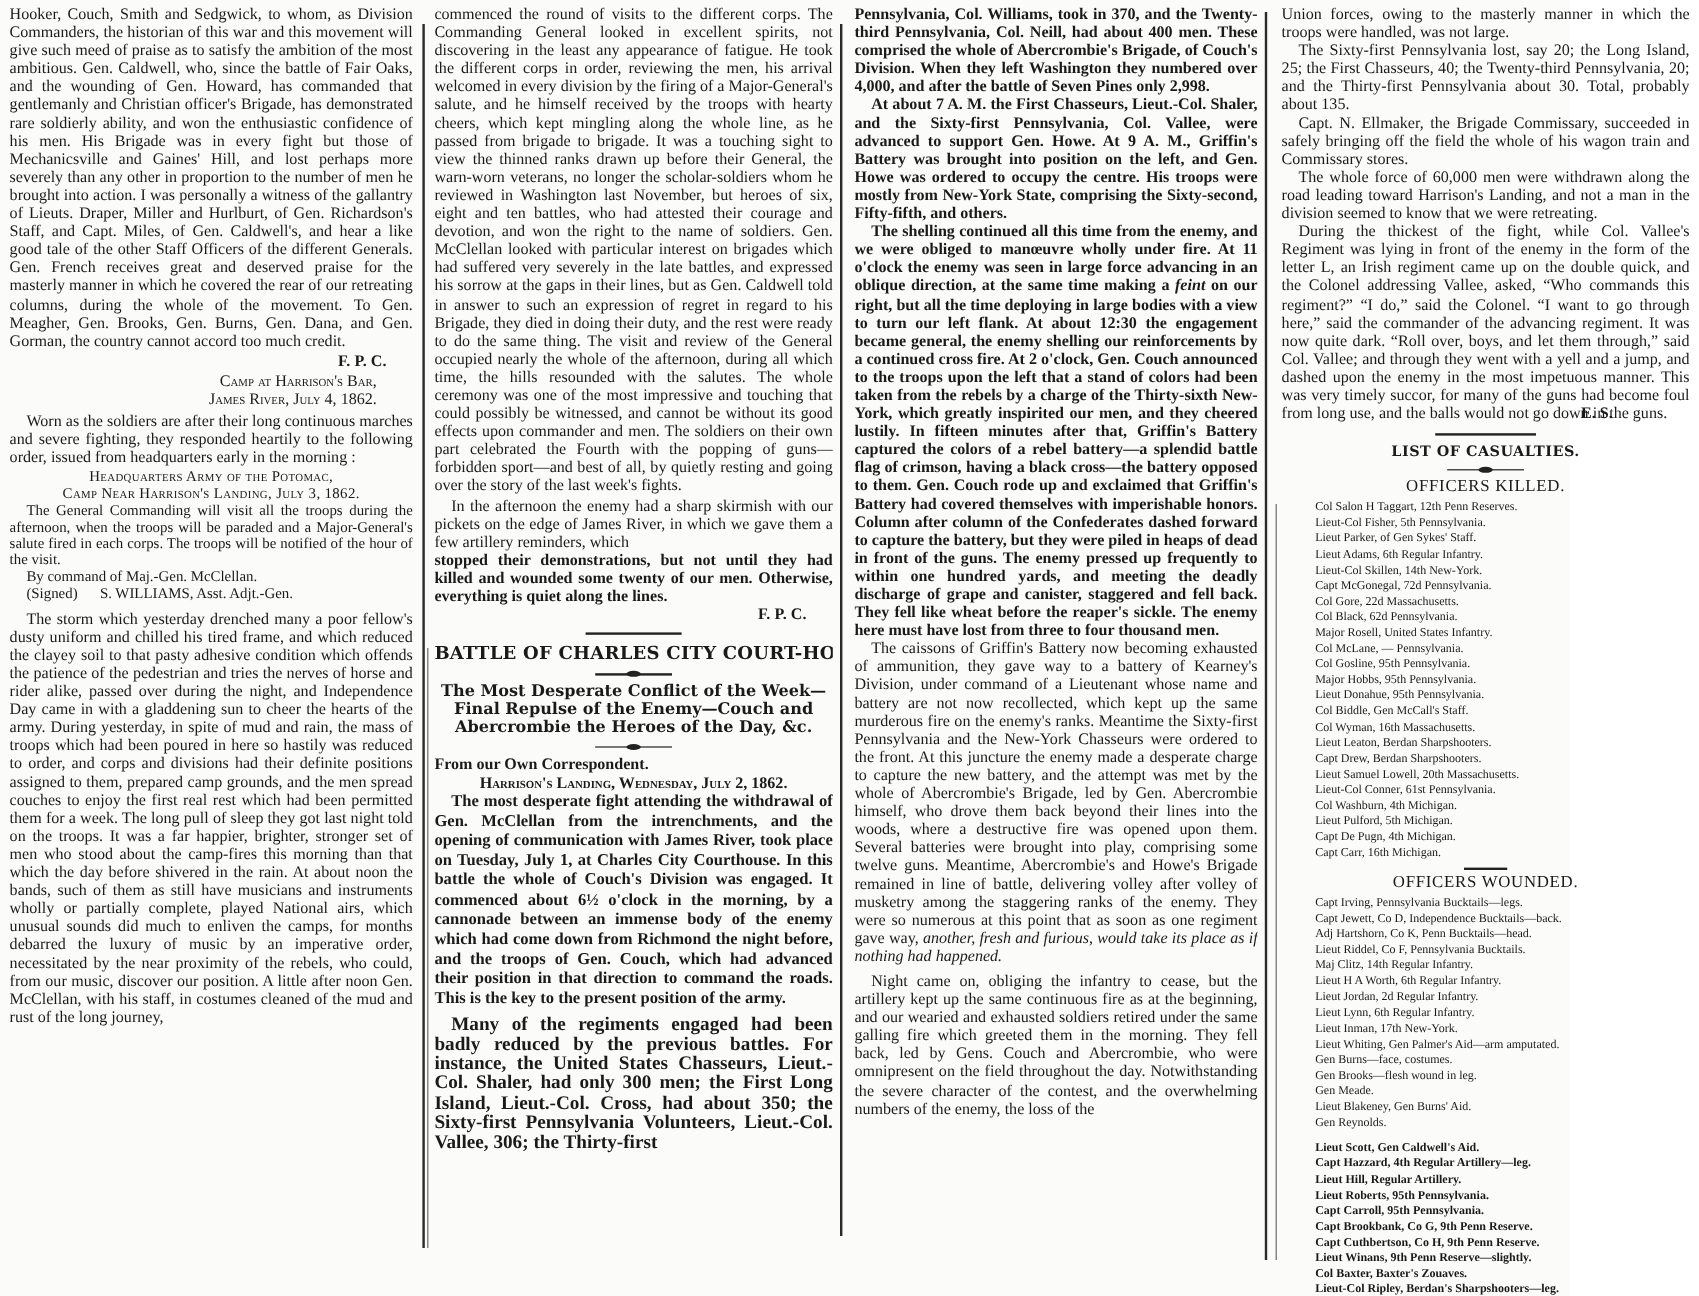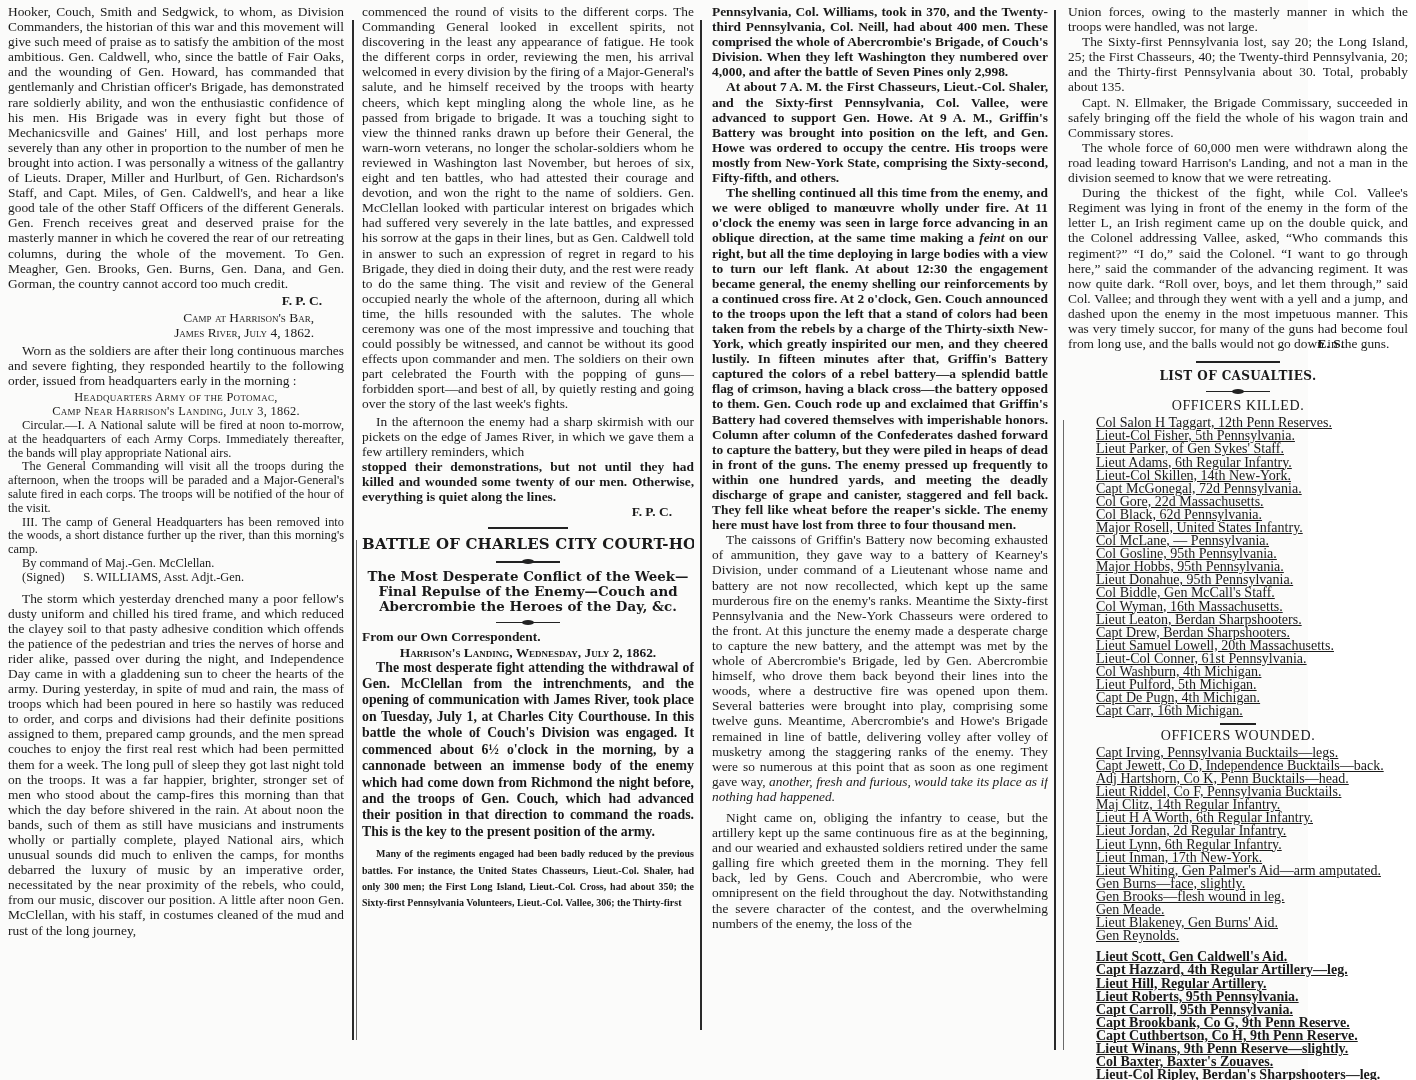--- a/index.html
+++ b/index.html
@@ -19,21 +19,21 @@
   .rule.thin { width: 1px; background: #6a6a6a; }
   .sep { width: 80px; height: 2px; background: #222; margin: 8px auto 6px auto; }
   .sep.dot { position: relative; width: 64px; height: 1.5px; }
   .sep.dot::after { content: ""; position: absolute; left: 26px; top: -2px; width: 12px; height: 5px; border-radius: 50%; background: #222; }
   .headline { font-family: "DejaVu Serif", serif; font-weight: bold; font-size: 15px; letter-spacing: 0.2px; text-align: center; white-space: nowrap; margin: 2px 0 2px 0; }
   .subhead { font-family: "DejaVu Serif", serif; font-weight: bold; font-size: 13.6px; line-height: 16px; text-align: center !important; }
   .byline { font-weight: bold; text-align: right; }
   .cas-head { font-family: "DejaVu Serif", serif; font-weight: bold; font-size: 12px; text-align: center; margin: 2px 0; letter-spacing: 0.4px; }
   .sect { text-align: center; font-size: 14px; letter-spacing: 0.6px; margin: 2px 0 2px 0; }
   .cas-list { list-style: none; margin: 0; padding: 0 0 0 28px; }
-  .cas-list li { font-size: 14px; line-height: 13.1px; white-space: nowrap; text-decoration: underline; }
+  .cas-list li { font-size: 10px; line-height: 13.1px; white-space: nowrap; }
   .cas-list.heavy li { font-weight: bold; }
   em { font-style: italic; }
 </style>
 </head>
 <body>
 
 <div class="page">
 
   <div class="rule" style="left:352px; top:20px; bottom:40px;"></div>
   <div class="rule thin" style="left:356px; top:540px; bottom:40px;"></div>
@@ -43,44 +43,42 @@
 
   <div class="col" style="left:8px; width:336px;">
     <p>Hooker, Couch, Smith and Sedgwick, to whom, as Division Commanders, the historian of this war and this movement will give such meed of praise as to satisfy the ambition of the most ambitious. Gen. Caldwell, who, since the battle of Fair Oaks, and the wounding of Gen. Howard, has commanded that gentlemanly and Christian officer's Brigade, has demonstrated rare soldierly ability, and won the enthusiastic confidence of his men. His Brigade was in every fight but those of Mechanicsville and Gaines' Hill, and lost perhaps more severely than any other in proportion to the number of men he brought into action. I was personally a witness of the gallantry of Lieuts. Draper, Miller and Hurlburt, of Gen. Richardson's Staff, and Capt. Miles, of Gen. Caldwell's, and hear a like good tale of the other Staff Officers of the different Generals. Gen. French receives great and deserved praise for the masterly manner in which he covered the rear of our retreating columns, during the whole of the movement. To Gen. Meagher, Gen. Brooks, Gen. Burns, Gen. Dana, and Gen. Gorman, the country cannot accord too much credit.</p>
     <p class="right" style="font-weight:bold; margin-top:2px;">F. P. C.</p>
     <p class="dateline" style="margin-top:2px;">Camp at Harrison's Bar,</p>
     <p class="dateline">James River, July 4, 1862.</p>
     <p class="ind" style="margin-top:3px;">Worn as the soldiers are after their long continuous marches and severe fighting, they responded heartily to the following order, issued from headquarters early in the morning :</p>
     <div class="order">
       <p class="center sc" style="margin-top:3px;">Headquarters Army of the Potomac,</p>
       <p class="center sc">Camp Near Harrison's Landing, July 3, 1862.</p>
-      <p class="ind">Circular.—I. A National salute will be fired at noon to-morrow, at the headquarters of each Army Corps. Immediately thereafter, the bands will play appropriate National airs.</p>
       <p class="ind">The General Commanding will visit all the troops during the afternoon, when the troops will be paraded and a Major-General's salute fired in each corps. The troops will be notified of the hour of the visit.</p>
-      <p class="ind">III. The camp of General Headquarters has been removed into the woods, a short distance further up the river, than this morning's camp.</p>
       <p class="ind">By command of Maj.-Gen. McClellan.</p>
       <p class="ind" style="white-space:pre;">(Signed)      S. WILLIAMS, Asst. Adjt.-Gen.</p>
     </div>
     <p class="ind gap">The storm which yesterday drenched many a poor fellow's dusty uniform and chilled his tired frame, and which reduced the clayey soil to that pasty adhesive condition which offends the patience of the pedestrian and tries the nerves of horse and rider alike, passed over during the night, and Independence Day came in with a gladdening sun to cheer the hearts of the army. During yesterday, in spite of mud and rain, the mass of troops which had been poured in here so hastily was reduced to order, and corps and divisions had their definite positions assigned to them, prepared camp grounds, and the men spread couches to enjoy the first real rest which had been permitted them for a week. The long pull of sleep they got last night told on the troops. It was a far happier, brighter, stronger set of men who stood about the camp-fires this morning than that which the day before shivered in the rain. At about noon the bands, such of them as still have musicians and instruments wholly or partially complete, played National airs, which unusual sounds did much to enliven the camps, for months debarred the luxury of music by an imperative order, necessitated by the near proximity of the rebels, who could, from our music, discover our position. A little after noon Gen. McClellan, with his staff, in costumes cleaned of the mud and rust of the long journey,</p>
   </div>
 
   <div class="col" style="left:362px; width:332px;">
     <p>commenced the round of visits to the different corps. The Commanding General looked in excellent spirits, not discovering in the least any appearance of fatigue. He took the different corps in order, reviewing the men, his arrival welcomed in every division by the firing of a Major-General's salute, and he himself received by the troops with hearty cheers, which kept mingling along the whole line, as he passed from brigade to brigade. It was a touching sight to view the thinned ranks drawn up before their General, the warn-worn veterans, no longer the scholar-soldiers whom he reviewed in Washington last November, but heroes of six, eight and ten battles, who had attested their courage and devotion, and won the right to the name of soldiers. Gen. McClellan looked with particular interest on brigades which had suffered very severely in the late battles, and expressed his sorrow at the gaps in their lines, but as Gen. Caldwell told in answer to such an expression of regret in regard to his Brigade, they died in doing their duty, and the rest were ready to do the same thing. The visit and review of the General occupied nearly the whole of the afternoon, during all which time, the hills resounded with the salutes. The whole ceremony was one of the most impressive and touching that could possibly be witnessed, and cannot be without its good effects upon commander and men. The soldiers on their own part celebrated the Fourth with the popping of guns—forbidden sport—and best of all, by quietly resting and going over the story of the last week's fights.</p>
     <p class="ind" style="margin-top:2px;">In the afternoon the enemy had a sharp skirmish with our pickets on the edge of James River, in which we gave them a few artillery reminders, which</p>
     <p class="bold">stopped their demonstrations, but not until they had killed and wounded some twenty of our men. Otherwise, everything is quiet along the lines.</p>
     <p class="right bold">F. P. C.</p>
     <div class="sep"></div>
     <div class="headline">BATTLE OF CHARLES CITY COURT-HOUSE.</div>
     <div class="sep dot"></div>
     <p class="subhead">The Most Desperate Conflict of the Week—Final Repulse of the Enemy—Couch and Abercrombie the Heroes of the Day, &amp;c.</p>
     <div class="sep dot"></div>
     <p class="byline">From our Own Correspondent.</p>
     <p class="center bold" style="font-variant:small-caps;">Harrison's Landing, Wednesday, July 2, 1862.</p>
     <div class="bold">
       <p class="ind" style="font-size:13.8px; line-height:16.4px;">The most desperate fight attending the withdrawal of Gen. McClellan from the intrenchments, and the opening of communication with James River, took place on Tuesday, July 1, at Charles City Courthouse. In this battle the whole of Couch's Division was engaged. It commenced about 6½ o'clock in the morning, by a cannonade between an immense body of the enemy which had come down from Richmond the night before, and the troops of Gen. Couch, which had advanced their position in that direction to command the roads. This is the key to the present position of the army.</p>
-      <p class="ind gap" style="font-size:10px; line-height:16.4px;">Many of the regiments engaged had been badly reduced by the previous battles. For instance, the United States Chasseurs, Lieut.-Col. Shaler, had only 300 men; the First Long Island, Lieut.-Col. Cross, had about 350; the Sixty-first Pennsylvania Volunteers, Lieut.-Col. Vallee, 306; the Thirty-first</p>
+      <p class="ind gap" style="font-size:16px; line-height:16.4px;">Many of the regiments engaged had been badly reduced by the previous battles. For instance, the United States Chasseurs, Lieut.-Col. Shaler, had only 300 men; the First Long Island, Lieut.-Col. Cross, had about 350; the Sixty-first Pennsylvania Volunteers, Lieut.-Col. Vallee, 306; the Thirty-first</p>
     </div>
   </div>
 
   <div class="col" style="left:712px; width:336px;">
     <div class="bold">
       <p>Pennsylvania, Col. Williams, took in 370, and the Twenty-third Pennsylvania, Col. Neill, had about 400 men. These comprised the whole of Abercrombie's Brigade, of Couch's Division. When they left Washington they numbered over 4,000, and after the battle of Seven Pines only 2,998.</p>
       <p class="ind">At about 7 A. M. the First Chasseurs, Lieut.-Col. Shaler, and the Sixty-first Pennsylvania, Col. Vallee, were advanced to support Gen. Howe. At 9 A. M., Griffin's Battery was brought into position on the left, and Gen. Howe was ordered to occupy the centre. His troops were mostly from New-York State, comprising the Sixty-second, Fifty-fifth, and others.</p>
       <p class="ind"><span>The shelling continued all this time from the enemy, and we were obliged to manœuvre wholly under fire. At 11 o'clock the enemy was seen in large force advancing in an oblique direction, at the same time making a </span><em>feint</em><span> on our right, but all the time deploying in large bodies with a view to turn our left flank. At about 12:30 the engagement became general, the enemy shelling our reinforcements by a continued cross fire. At 2 o'clock, Gen. Couch announced to the troops upon the left that a stand of colors had been taken from the rebels by a charge of the Thirty-sixth New-York, which greatly inspirited our men, and they cheered lustily. In fifteen minutes after that, Griffin's Battery captured the colors of a rebel battery—a splendid battle flag of crimson, having a black cross—the battery opposed to them. Gen. Couch rode up and exclaimed that Griffin's Battery had covered themselves with imperishable honors. Column after column of the Confederates dashed forward to capture the battery, but they were piled in heaps of dead in front of the guns. The enemy pressed up frequently to within one hundred yards, and meeting the deadly discharge of grape and canister, staggered and fell back. They fell like wheat before the reaper's sickle. The enemy here must have lost from three to four thousand men.</span></p>
     </div>
     <p class="ind"><span>The caissons of Griffin's Battery now becoming exhausted of ammunition, they gave way to a battery of Kearney's Division, under command of a Lieutenant whose name and battery are not now recollected, which kept up the same murderous fire on the enemy's ranks. Meantime the Sixty-first Pennsylvania and the New-York Chasseurs were ordered to the front. At this juncture the enemy made a desperate charge to capture the new battery, and the attempt was met by the whole of Abercrombie's Brigade, led by Gen. Abercrombie himself, who drove them back beyond their lines into the woods, where a destructive fire was opened upon them. Several batteries were brought into play, comprising some twelve guns. Meantime, Abercrombie's and Howe's Brigade remained in line of battle, delivering volley after volley of musketry among the staggering ranks of the enemy. They were so numerous at this point that as soon as one regiment gave way, </span><em>another, fresh and furious, would take its place as if nothing had happened.</em></p>
@@ -129,21 +127,21 @@
       <li>Capt Irving, Pennsylvania Bucktails—legs.</li>
       <li>Capt Jewett, Co D, Independence Bucktails—back.</li>
       <li>Adj Hartshorn, Co K, Penn Bucktails—head.</li>
       <li>Lieut Riddel, Co F, Pennsylvania Bucktails.</li>
       <li>Maj Clitz, 14th Regular Infantry.</li>
       <li>Lieut H A Worth, 6th Regular Infantry.</li>
       <li>Lieut Jordan, 2d Regular Infantry.</li>
       <li>Lieut Lynn, 6th Regular Infantry.</li>
       <li>Lieut Inman, 17th New-York.</li>
       <li>Lieut Whiting, Gen Palmer's Aid—arm amputated.</li>
-      <li>Gen Burns—face, slightly.</li>
+      <li>Gen Burns—face, costumes.</li>
       <li>Gen Brooks—flesh wound in leg.</li>
       <li>Gen Meade.</li>
       <li>Lieut Blakeney, Gen Burns' Aid.</li>
       <li>Gen Reynolds.</li>
     </ul>
     <ul class="cas-list heavy" style="margin-top:8px;">
       <li>Lieut Scott, Gen Caldwell's Aid.</li>
       <li>Capt Hazzard, 4th Regular Artillery—leg.</li>
       <li>Lieut Hill, Regular Artillery.</li>
       <li>Lieut Roberts, 95th Pennsylvania.</li>

